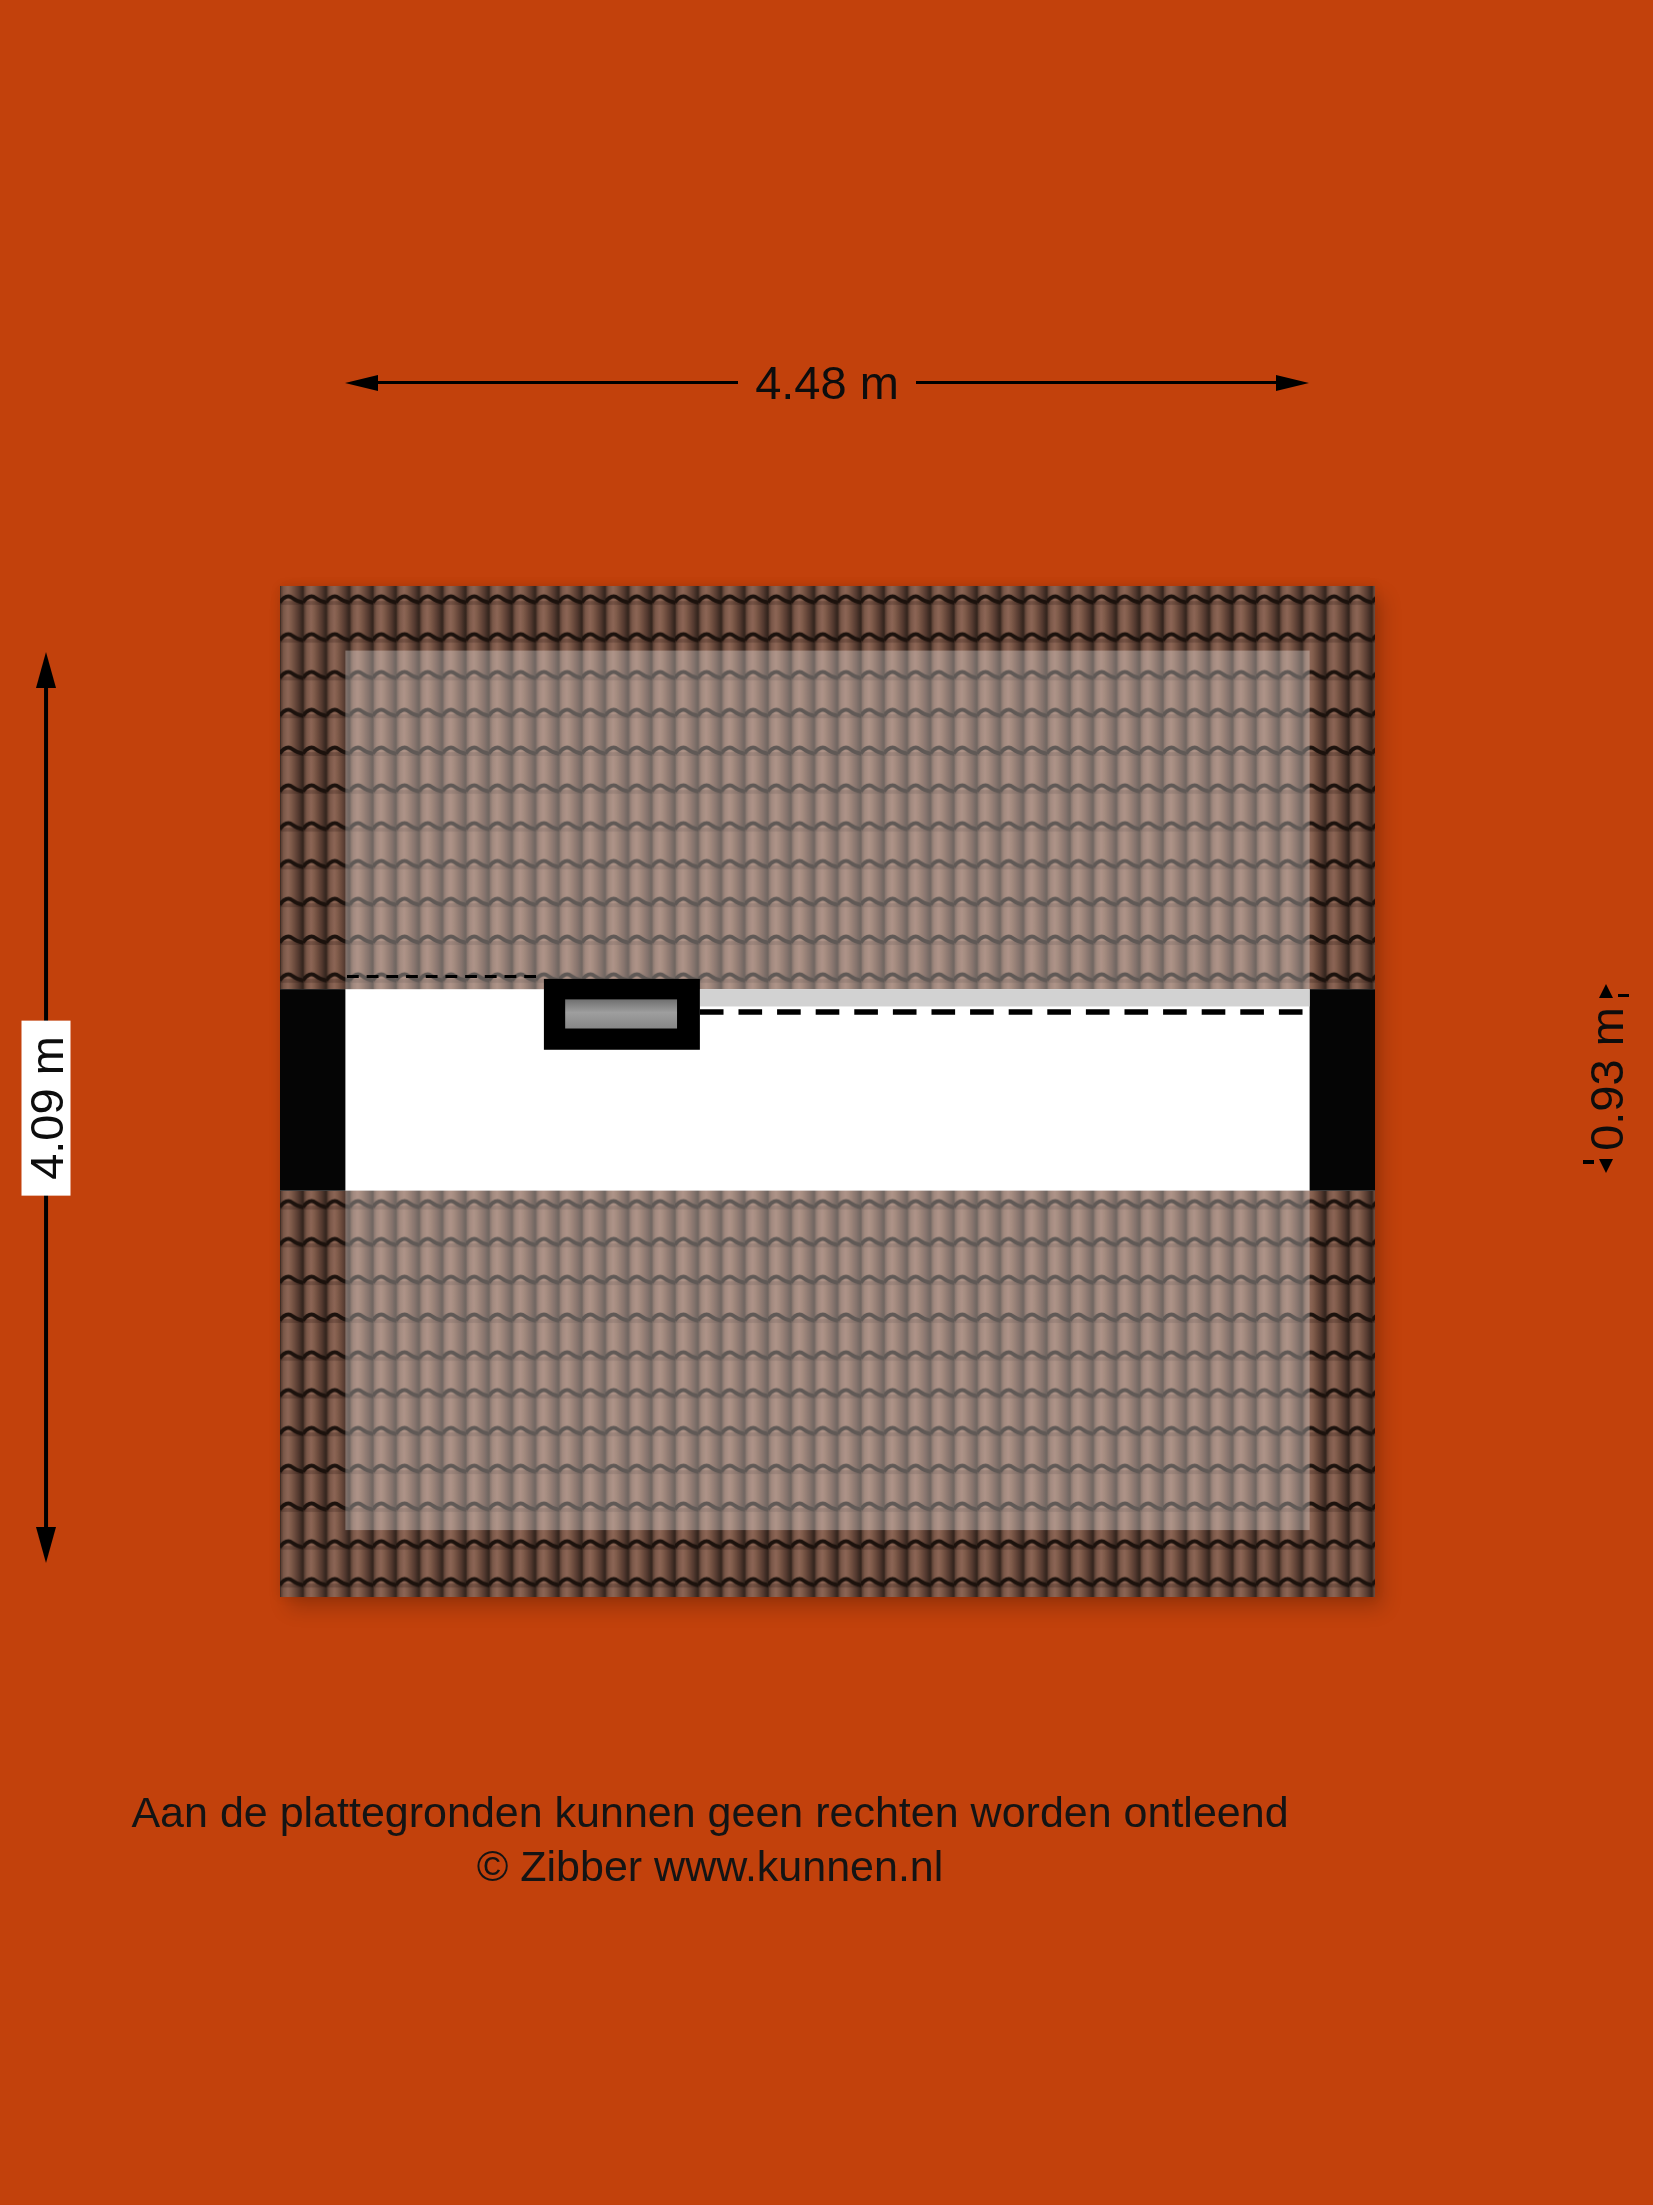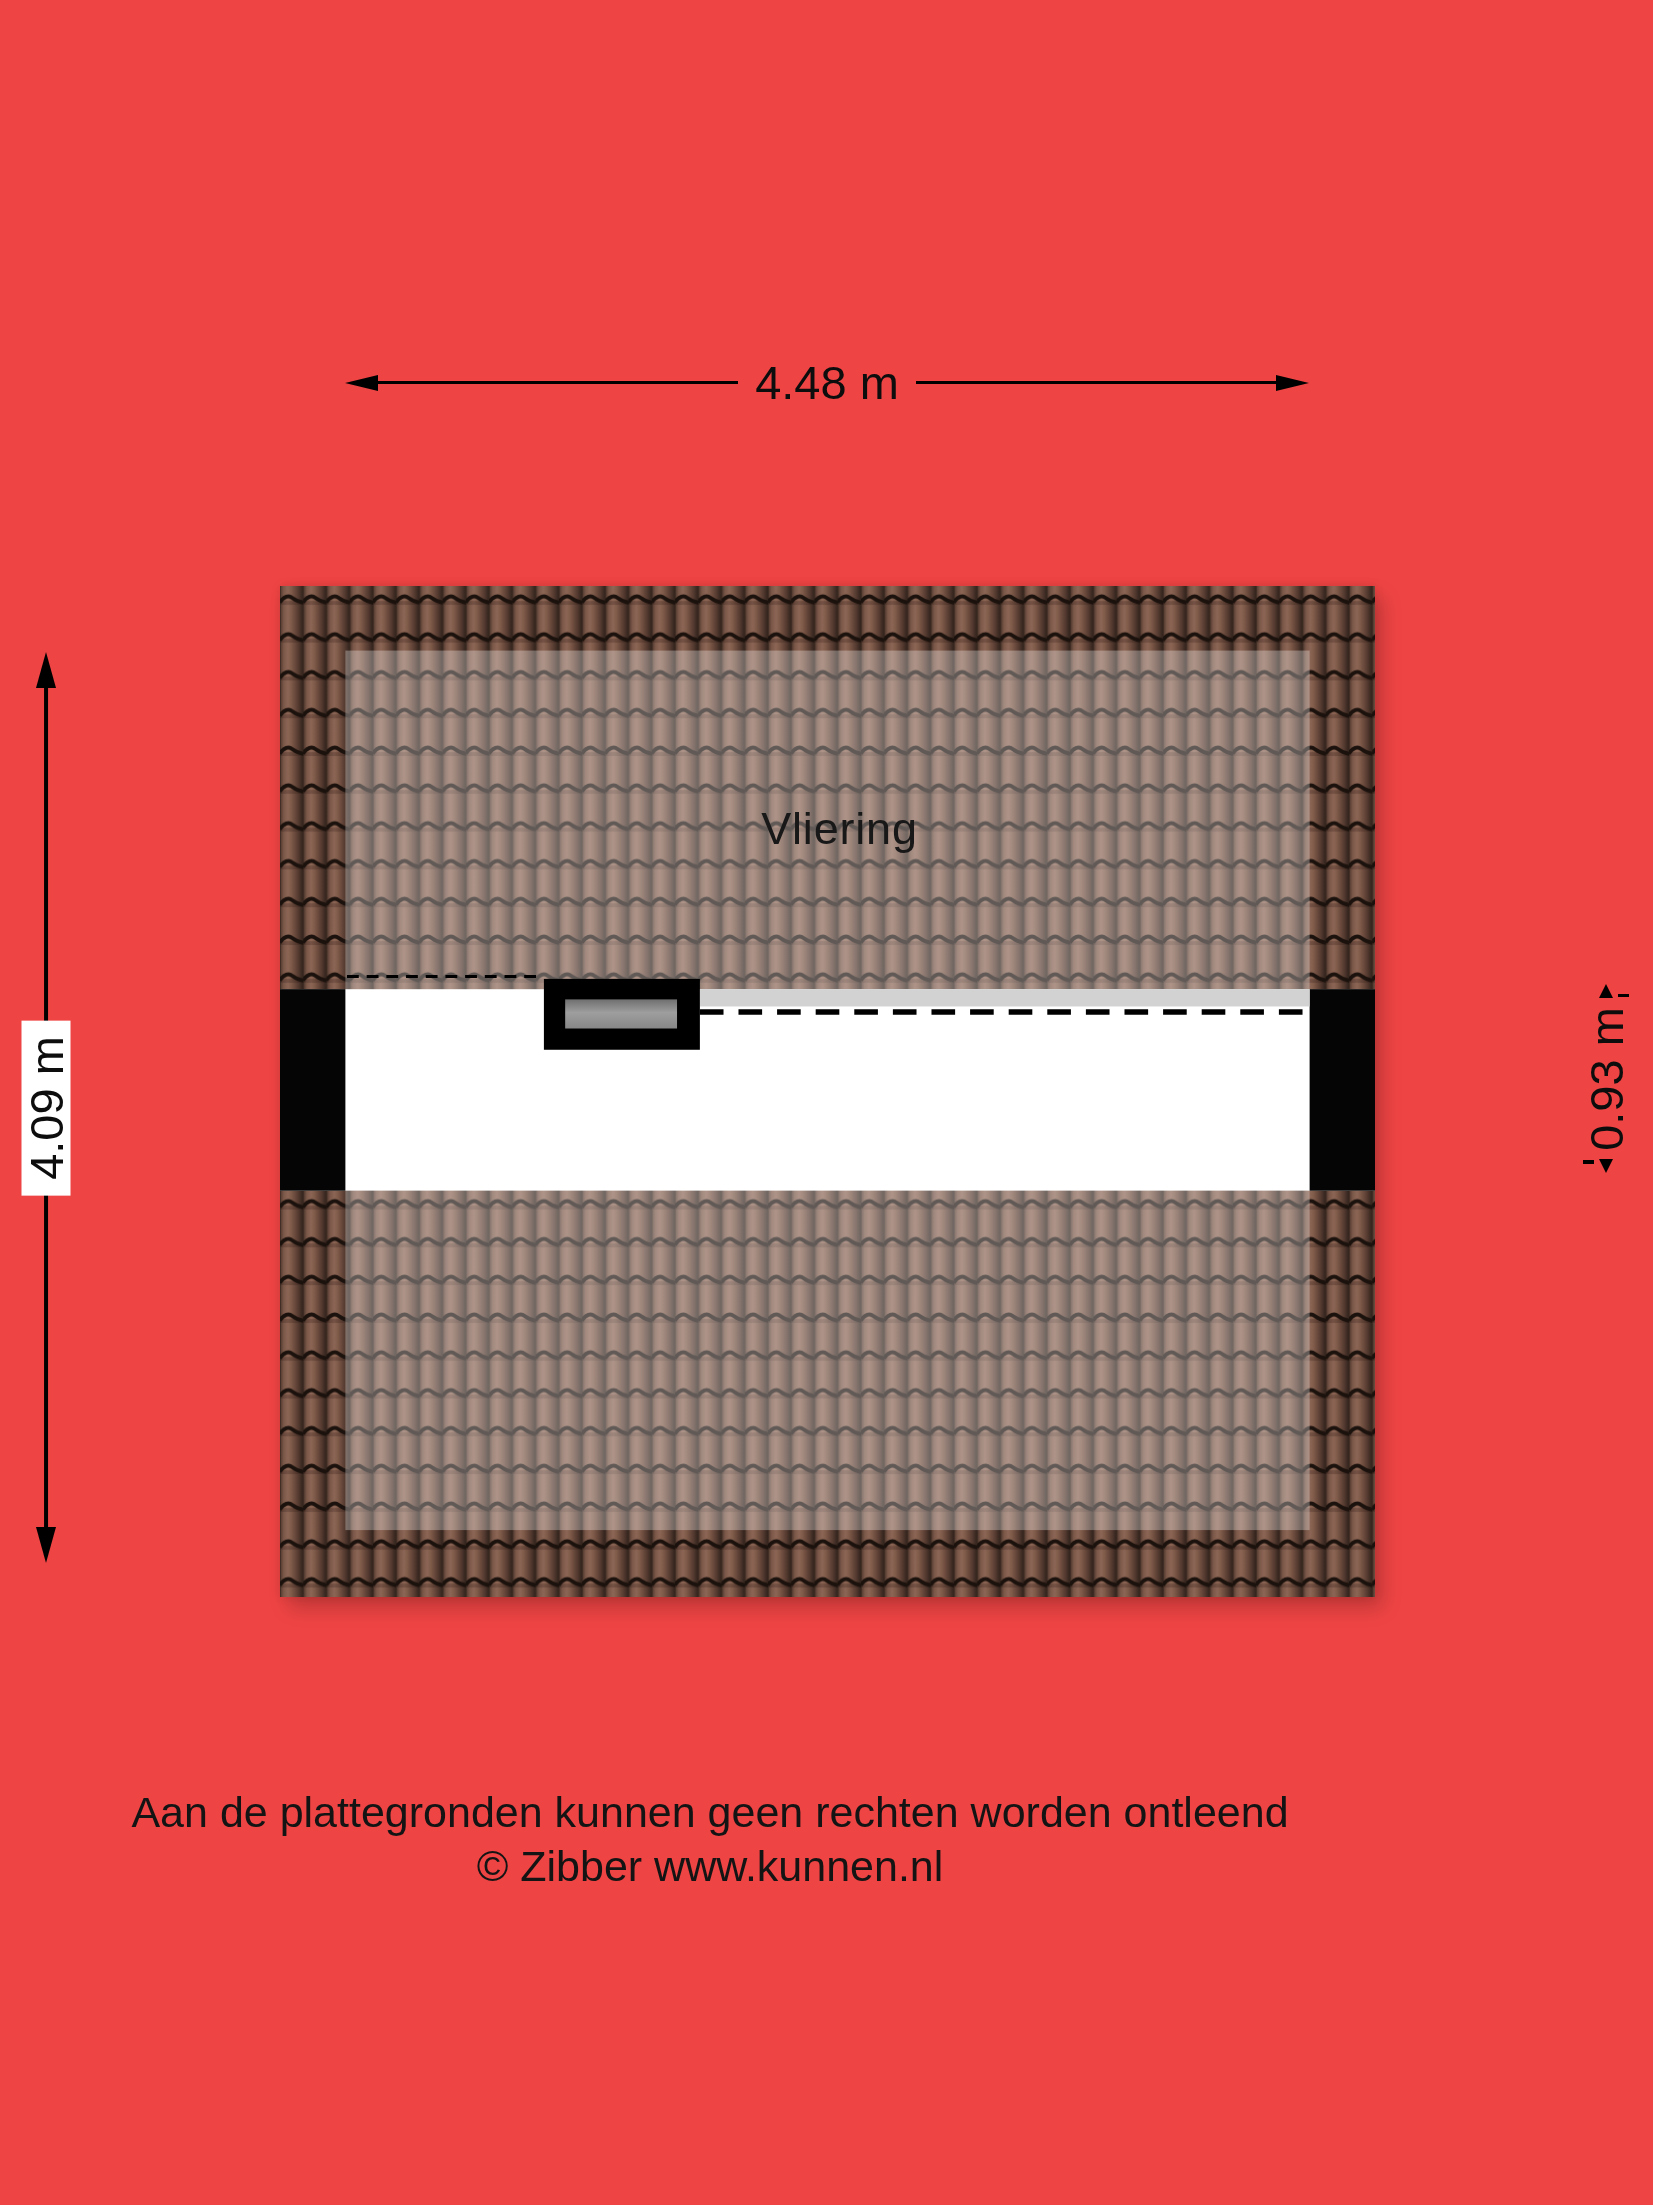--- a/index.html
+++ b/index.html
@@ -1,17 +1,17 @@
 <!DOCTYPE html>
 <html style="font-size:12.6px"><head>
 <meta charset="utf-8">
 <style>
   html,body{margin:0;padding:0;background:#ffffff;}
   #canvas{
-    position:relative;width:1654px;height:2205px;background:#ef4444;overflow:hidden;
+    position:relative;width:1654px;height:2205px;background:#c2410c;overflow:hidden;
     font-family:"Liberation Sans", sans-serif;color:#141414;
   }
   
   .plan{
     position:absolute;left:280px;top:586px;width:1095px;height:1011px;
     box-shadow:7.9px 11px 19px rgba(0,0,0,0.20), 0 0 9.5px rgba(0,0,0,0.10);
   }
   .plan svg{display:block;width:100%;height:100%;}
   
   .room-label{
@@ -120,21 +120,20 @@
       <rect x="533" y="512" width="774" height="22" fill="#d2d2d2"></rect>
 
       <line x1="85" y1="496" x2="331" y2="496" stroke="#000000" stroke-width="4" stroke-dasharray="15 10"></line>
       <line x1="533" y1="541" x2="1307" y2="541" stroke="#000000" stroke-width="7" stroke-dasharray="30 19"></line>
 
       <rect x="335" y="499" width="198" height="90" fill="#000000"></rect>
       <rect x="362" y="525" width="142" height="37" fill="url(#glassG)"></rect>
     </svg>
   </div>
 
-  <div class="room-label" id="label-vliering">Vliering</div>
 
   <div class="footer">
     <div>Aan de plattegronden kunnen geen rechten worden ontleend</div>
     <div>© Zibber www.kunnen.nl</div>
   </div>
 
 </div>
 
 
 </body></html>

